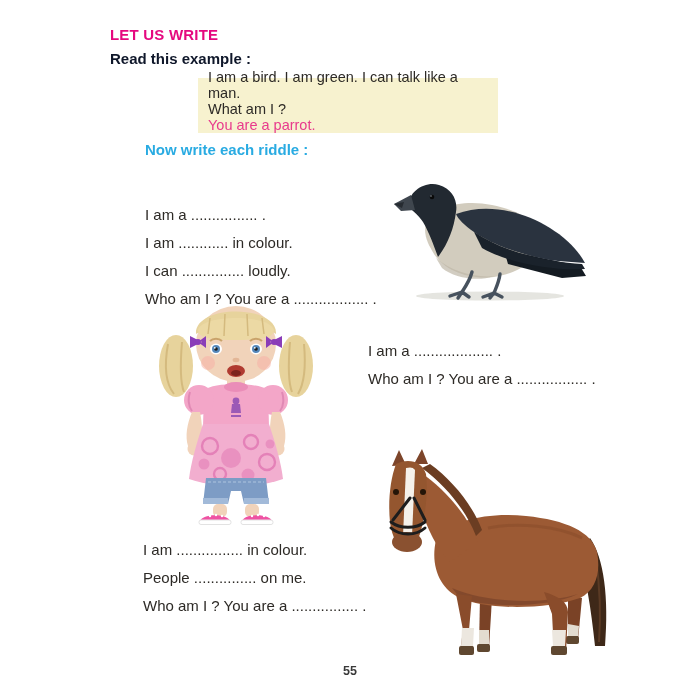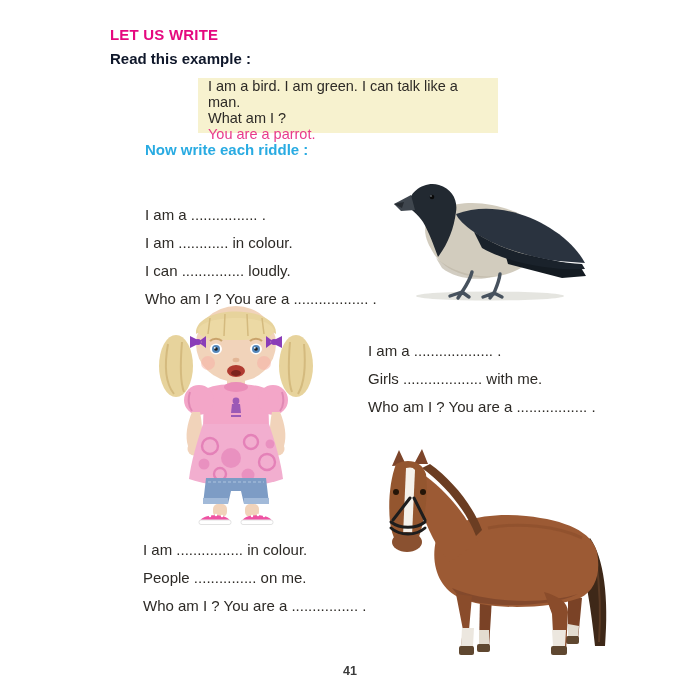--- a/index.html
+++ b/index.html
@@ -9,21 +9,21 @@
   }
   .abs{position:absolute;}
   .title{
     left:110px;top:26px;font-size:15px;font-weight:700;color:#e5097f;letter-spacing:.2px;
   }
   .subtitle{
     left:110px;top:50px;font-size:15px;font-weight:700;color:#0f172a;
   }
   .example-box{
     left:198px;top:78px;width:300px;height:55px;background:#f7f2cf;
-    display:flex;flex-direction:column;justify-content:space-between;
+    display:flex;flex-direction:column;justify-content:flex-end;
     padding:0 10px;box-sizing:border-box;font-size:14.5px;
   }
   .example-row{display:flex;justify-content:space-between;padding-right:16px;flex-direction:column;}
   .example-answer{color:#e83a8c;}
   .instruction{
     left:145px;top:141px;font-size:15px;font-weight:700;color:#29abe2;
   }
   .riddle{font-size:15px;line-height:28px;white-space:nowrap;}
   .riddle-1{left:145px;top:167px;margin-top:34px;}
   .riddle-2{left:368px;top:337px;}
@@ -177,21 +177,20 @@
       <path d="M92,236 C92,227 122,227 122,236 Z" fill="#ef52a3"></path>
       <rect x="91" y="234" width="32" height="4.5" rx="2" fill="#ffffff" stroke="#e2e2e2"></rect>
       <circle cx="102" cy="230" r="1.2" fill="#fff"></circle>
         <circle cx="108" cy="229" r="1.2" fill="#fff"></circle>
         <circle cx="114" cy="230" r="1.2" fill="#fff"></circle>
     </g>
   </svg>
 
   <div class="abs riddle riddle-2">
     <div>I am a ................... .</div>
-    <div>Girls ................... with me.</div>
     <div>Who am I ? You are a ................. .</div>
   </div>
 
   <svg class="abs img-horse" width="258" height="214" viewBox="0 0 258 214" aria-hidden="true">
 
     <path d="M222,90 C236,110 241,150 237,198 L227,198 C223,160 218,128 210,106 Z" fill="#3e2818"></path>
     <path d="M228,110 C232,140 233,168 231,194" stroke="#5a3a24" stroke-width="2" fill="none"></path>
 
     <path d="M112,148 L124,150 L121,200 L111,200 Z" fill="#7a4226"></path>
     <path d="M111,182 L121,182 L121,196 L111,196 Z" fill="#e3dcd0"></path>
@@ -236,15 +235,15 @@
     <path d="M184,182 L198,182 L197,198 L185,198 Z" fill="#ece7df"></path>
     <rect x="183" y="198" width="16" height="9" rx="2" fill="#5f4730"></rect>
   </svg>
 
   <div class="abs riddle riddle-3">
     <div>I am ................ in colour.</div>
     <div>People ............... on me.</div>
     <div>Who am I ? You are a ................ .</div>
   </div>
 
-  <div class="abs page-number">41</div>
+  <div class="abs page-number">55</div>
 
 </div>
 
 </body></html>

